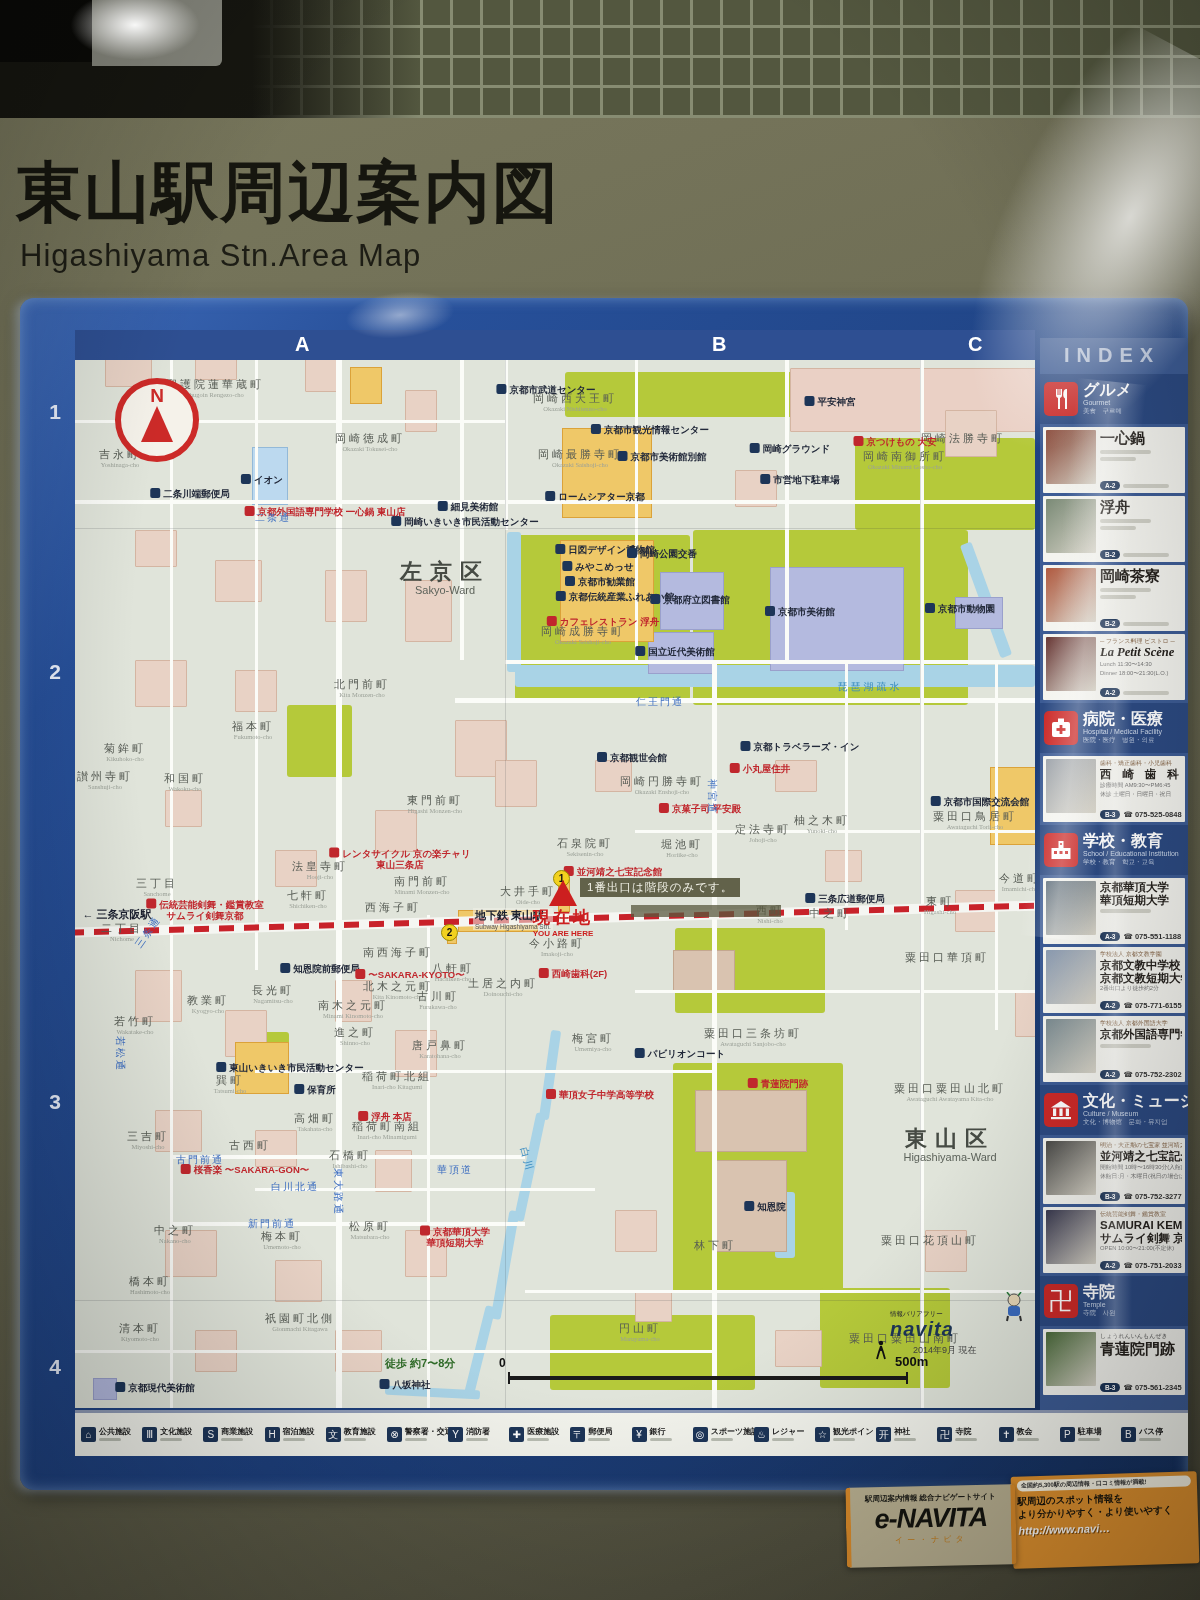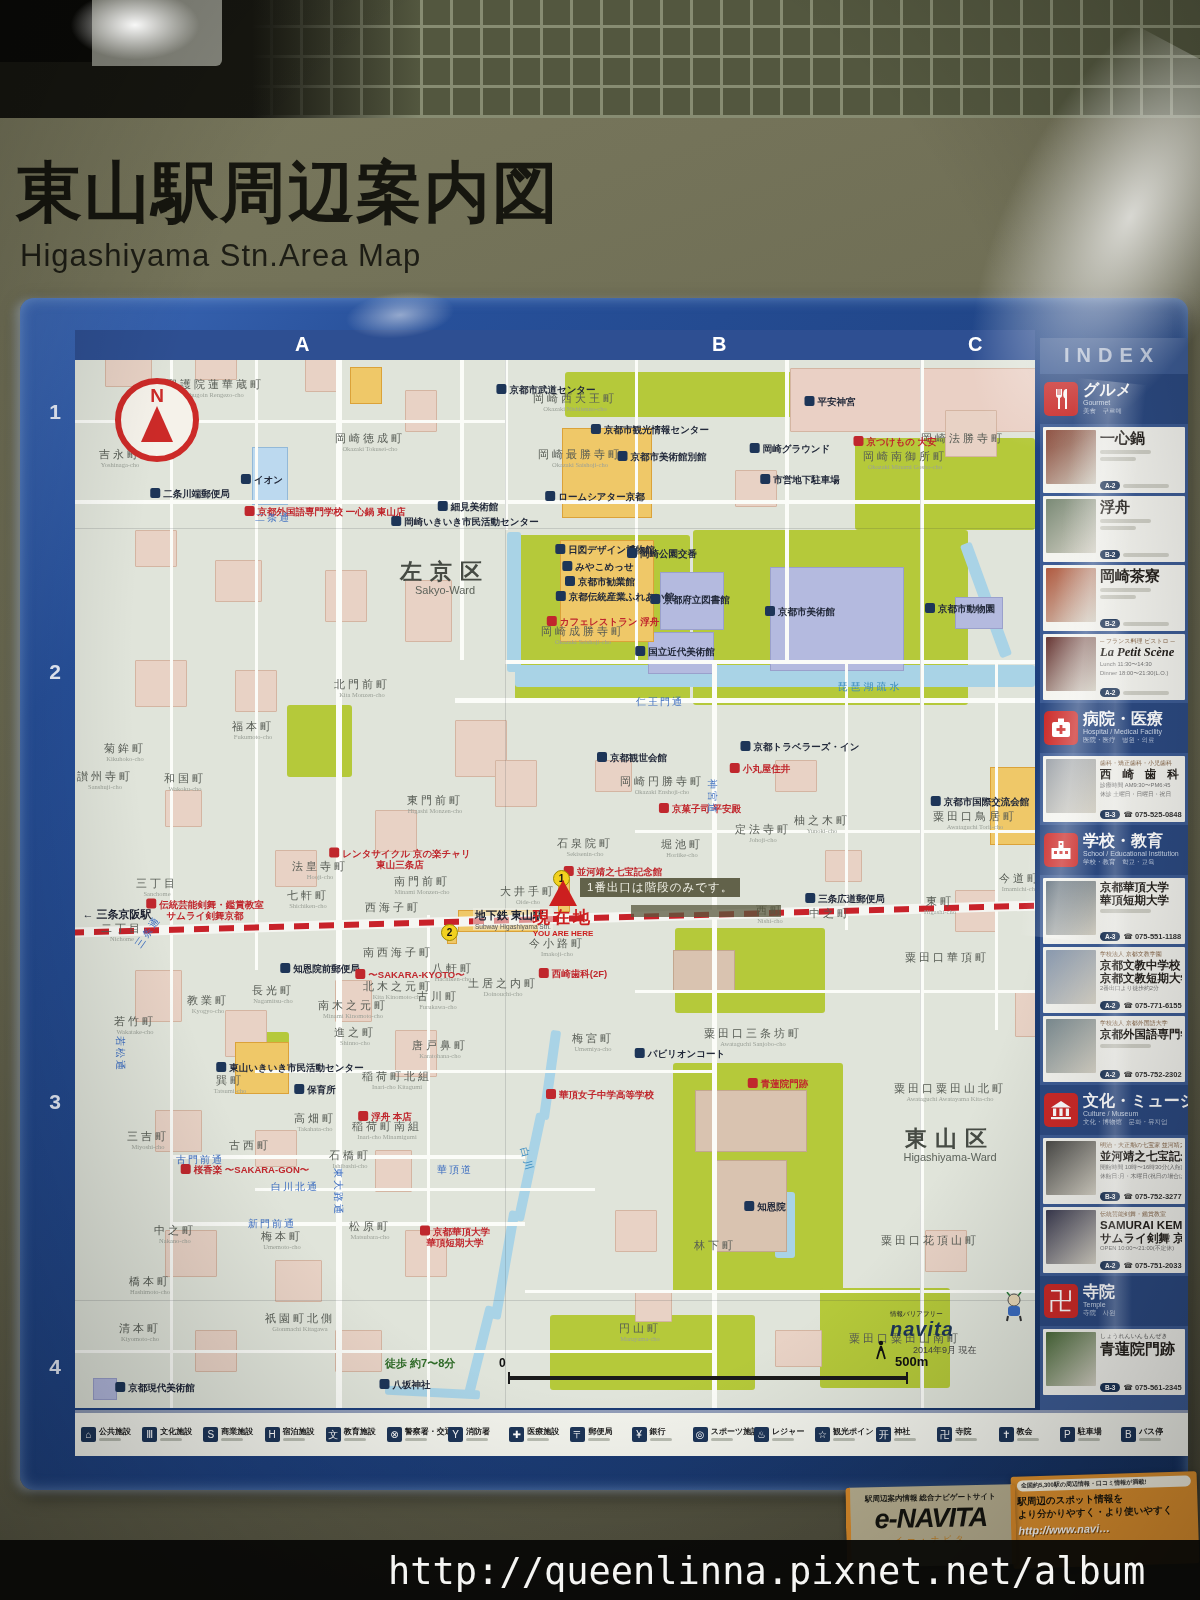--- a/index.html
+++ b/index.html
@@ -796,16 +796,13 @@
     <div class="url">http://www.navi…</div>
   </div>
 
   <div class="vig"></div>
   <div class="glare g1"></div>
   <div class="glare g2"></div>
   <div class="glare g3"></div>
   <div class="glare g4"></div>
   <div class="glare g5"></div>
 
-  <div class="wm">
-    <span>http://queenlinna.pixnet.net/album</span>
-  </div>
 </div>
 
 </body></html>

